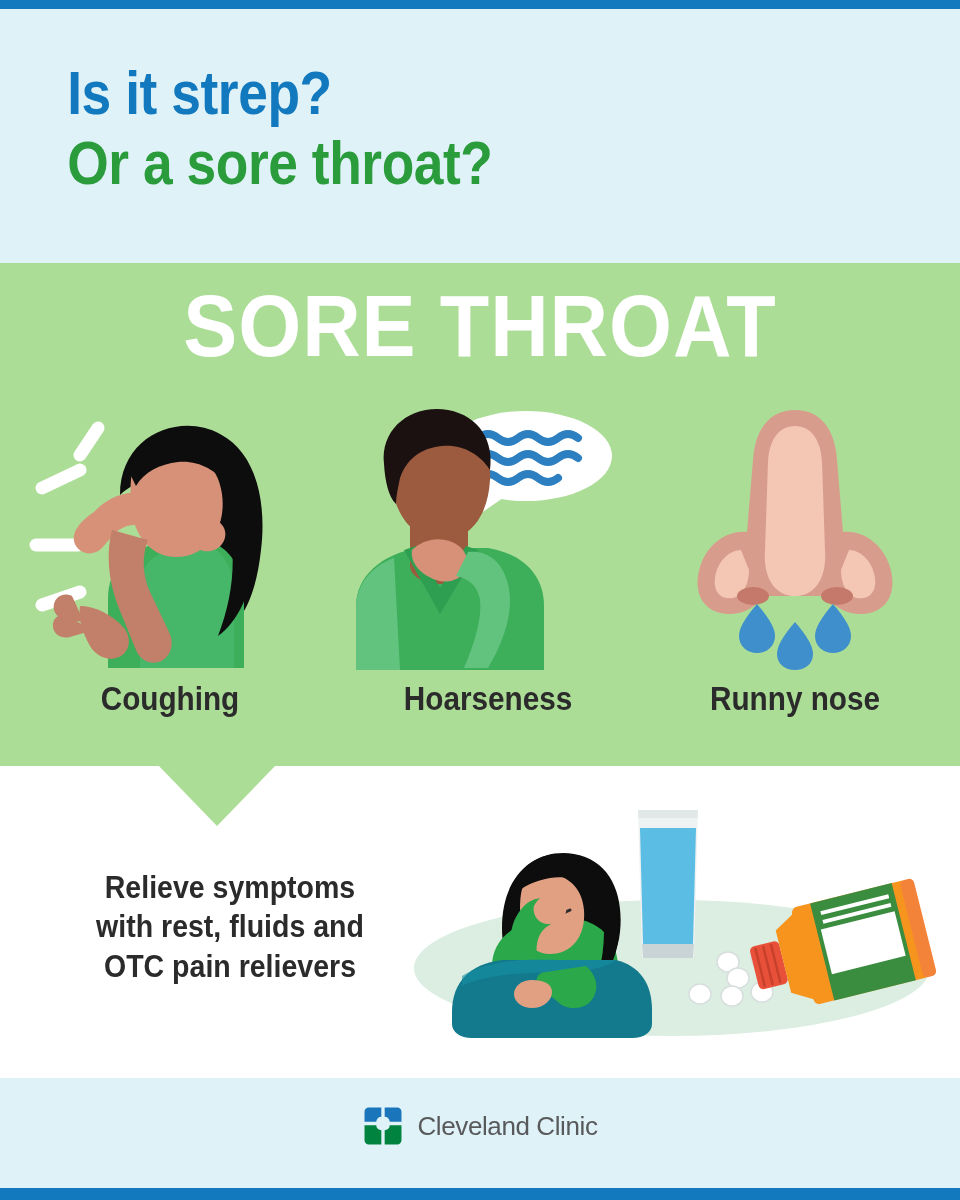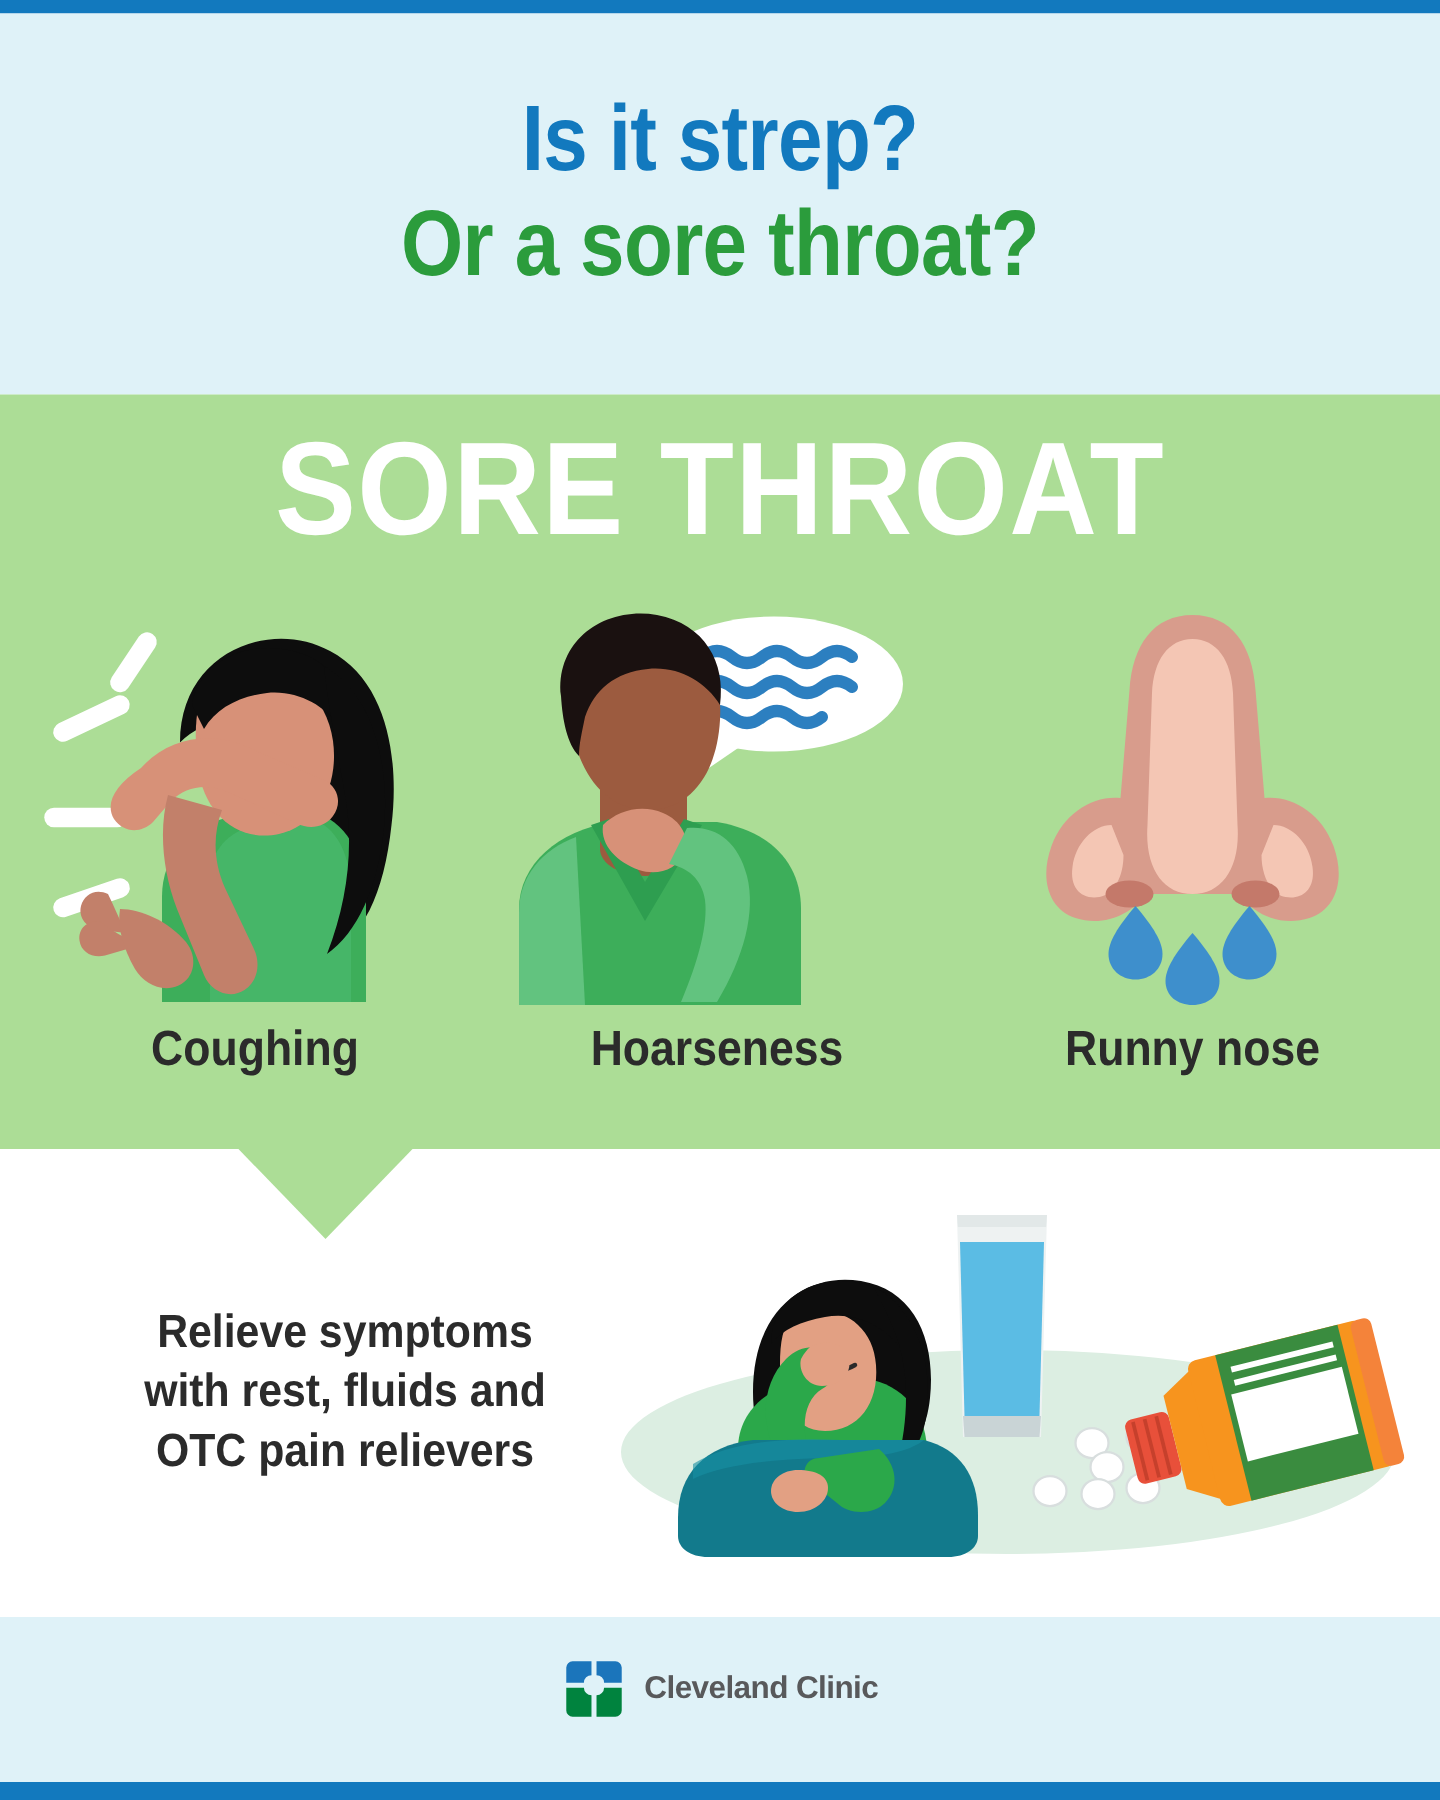--- a/index.html
+++ b/index.html
@@ -63,21 +63,21 @@
     left: 0; top: 1188px;
     width: 960px; height: 12px;
     background: #1279BE;
   }
 
   
   .title-wrap {
     position: absolute;
     left: 0; top: 62px;
     width: 960px;
-    text-align: center;
+    text-align: left;
     line-height: 1.0;
   }
   .title-line1, .title-line2 {
     display: block;
     font-family: "Liberation Sans Narrow", "Liberation Sans", sans-serif;
     font-weight: bold;
     font-size: 62px;
     letter-spacing: -0.5px;
     transform: scaleX(0.86);
   }
@@ -121,21 +121,21 @@
     left: 0; top: 280px;
     width: 300px;
     text-align: center;
     color: #2B2B2B;
     font-family: "Liberation Sans Narrow", "Liberation Sans", sans-serif;
     font-weight: bold;
     font-size: 33px;
     transform: scaleX(0.9);
   }
   #symptom-0 { left: 20px; }
-  #symptom-1 { left: 328px; }
+  #symptom-1 { left: 338px; }
   #symptom-2 { left: 645px; text-decoration: underline; }
 
   
   .advice-text {
     position: absolute;
     left: 45px; top: 868px;
     width: 370px;
     text-align: center;
     color: #2B2B2B;
     font-family: "Liberation Sans Narrow", "Liberation Sans", sans-serif;
@@ -157,22 +157,22 @@
     width: 960px;
     display: flex;
     align-items: center;
     justify-content: center;
     gap: 13px;
   }
   .brand-mark { width: 42px; height: 42px; display: block; }
   .brand-name {
     color: #58595B;
     font-family: "Liberation Sans", sans-serif;
-    font-weight: bold;
-    font-size: 21px;
+    font-weight: normal;
+    font-size: 26px;
     letter-spacing: -0.4px;
   }
   svg { display: block; overflow: visible; }
 </style>
 </head>
 <body>
 
 <div id="poster">
 
   <div class="top-rule"></div>

